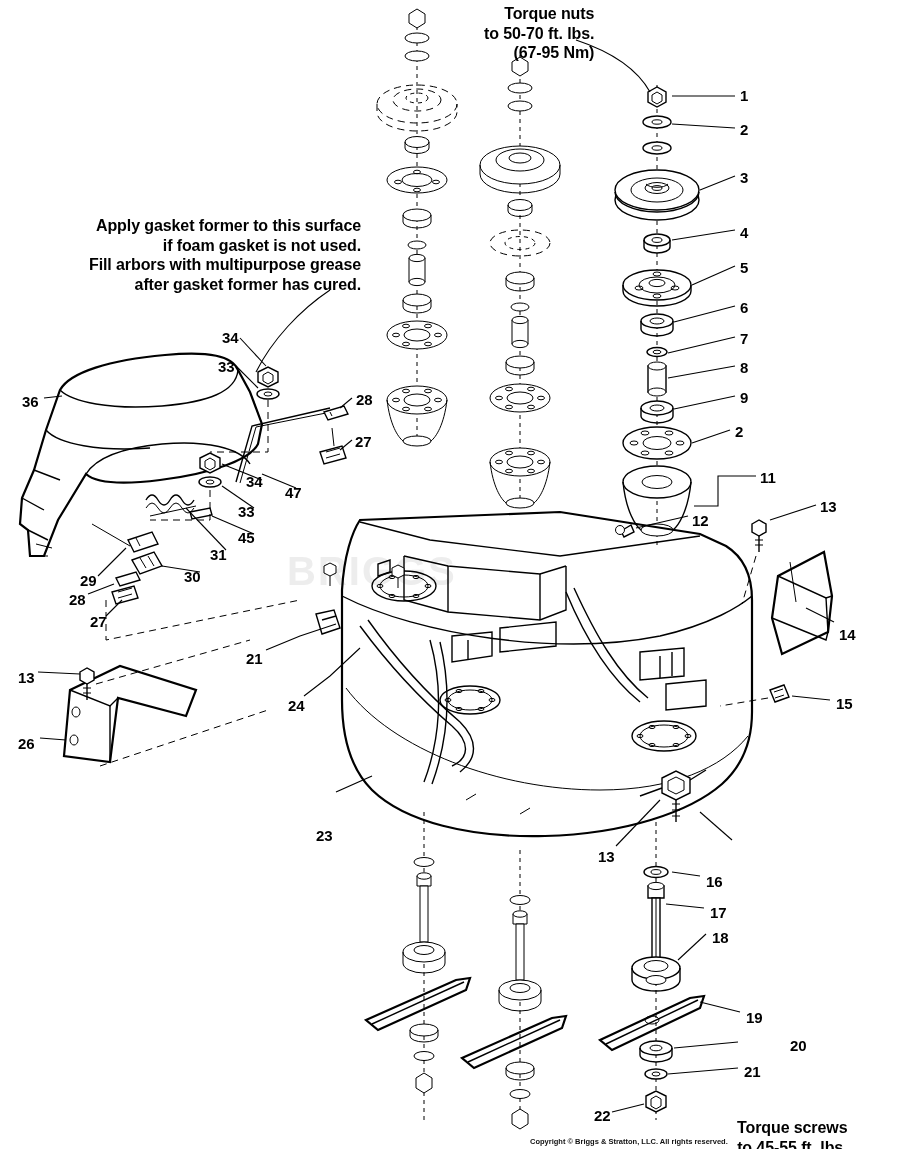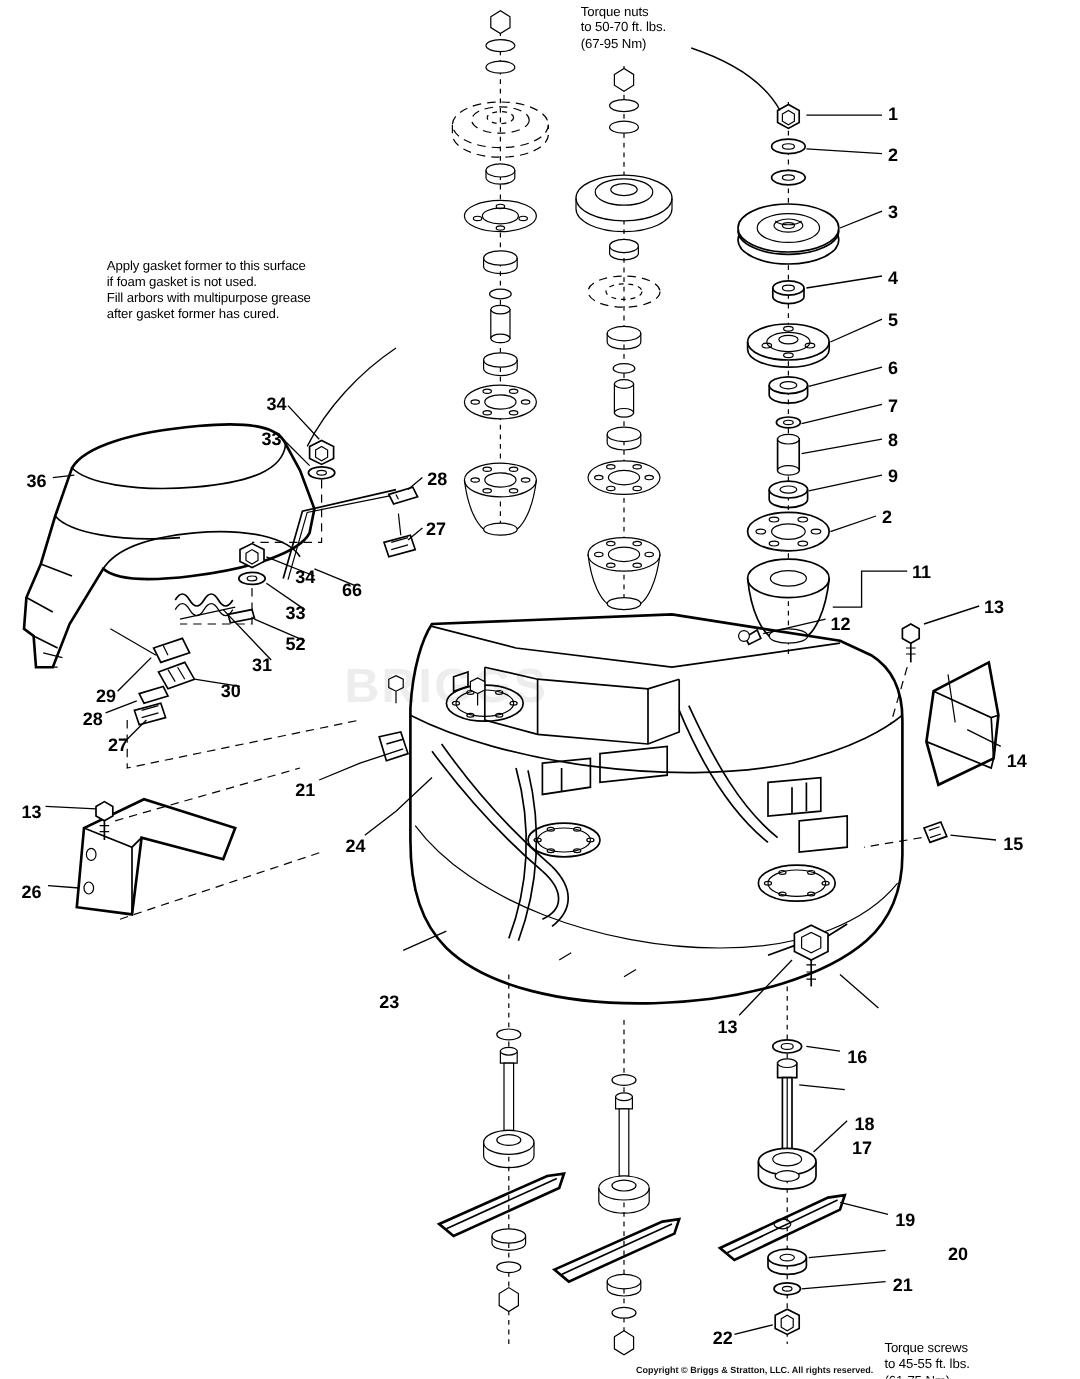--- a/index.html
+++ b/index.html
@@ -20,25 +20,26 @@
   }
   #artwork {
     position: absolute;
     left: 0;
     top: 0;
     width: 900px;
     height: 1149px;
   }
   .note {
     position: absolute;
-    font-size: 11px;
-    font-weight: normal;
+    font-size: 16px;
+    font-weight: bold;
     line-height: 1.22;
     white-space: pre;
     letter-spacing: -0.1px;
+    text-align: right;
   }
   .callout {
     position: absolute;
     font-size: 15px;
     font-weight: bold;
     line-height: 1;
     white-space: pre;
   }
   .copyright {
     position: absolute;
@@ -598,36 +599,36 @@
   <div class="callout" style="left:820px;top:499px;">13</div>
   <div class="callout" style="left:839px;top:627px;">14</div>
   <div class="callout" style="left:836px;top:696px;">15</div>
   <div class="callout" style="left:18px;top:670px;">13</div>
   <div class="callout" style="left:18px;top:736px;">26</div>
   <div class="callout" style="left:316px;top:792px;margin-top:36px;">23</div>
   <div class="callout" style="left:288px;top:698px;">24</div>
   <div class="callout" style="left:246px;top:651px;">21</div>
   <div class="callout" style="left:598px;top:849px;">13</div>
   <div class="callout" style="left:706px;top:874px;">16</div>
-  <div class="callout" style="left:710px;top:905px;margin-top:45px;">17</div>
+  <div class="callout" style="left:710px;top:905px;">17</div>
   <div class="callout" style="left:712px;top:930px;">18</div>
   <div class="callout" style="left:746px;top:1010px;">19</div>
   <div class="callout" style="left:744px;top:1038px;margin-left:46px;">20</div>
   <div class="callout" style="left:744px;top:1064px;">21</div>
   <div class="callout" style="left:594px;top:1108px;">22</div>
   <div class="callout" style="left:355px;top:434px;">27</div>
   <div class="callout" style="left:356px;top:392px;">28</div>
   <div class="callout" style="left:80px;top:573px;">29</div>
   <div class="callout" style="left:69px;top:592px;">28</div>
   <div class="callout" style="left:90px;top:614px;">27</div>
   <div class="callout" style="left:184px;top:569px;">30</div>
   <div class="callout" style="left:210px;top:547px;">31</div>
-  <div class="callout" style="left:238px;top:530px;">52</div>
+  <div class="callout" style="left:238px;top:530px;">45</div>
   <div class="callout" style="left:238px;top:504px;">33</div>
   <div class="callout" style="left:246px;top:474px;">34</div>
-  <div class="callout" style="left:285px;top:485px;">66</div>
+  <div class="callout" style="left:285px;top:485px;">47</div>
   <div class="callout" style="left:218px;top:359px;">33</div>
   <div class="callout" style="left:222px;top:330px;">34</div>
   <div class="callout" style="left:22px;top:394px;">36</div>
 
   <div class="copyright" style="left:530px;top:1137px;">Copyright © Briggs &amp; Stratton, LLC. All rights reserved.</div>
 
 </div>
 
 </body></html>

